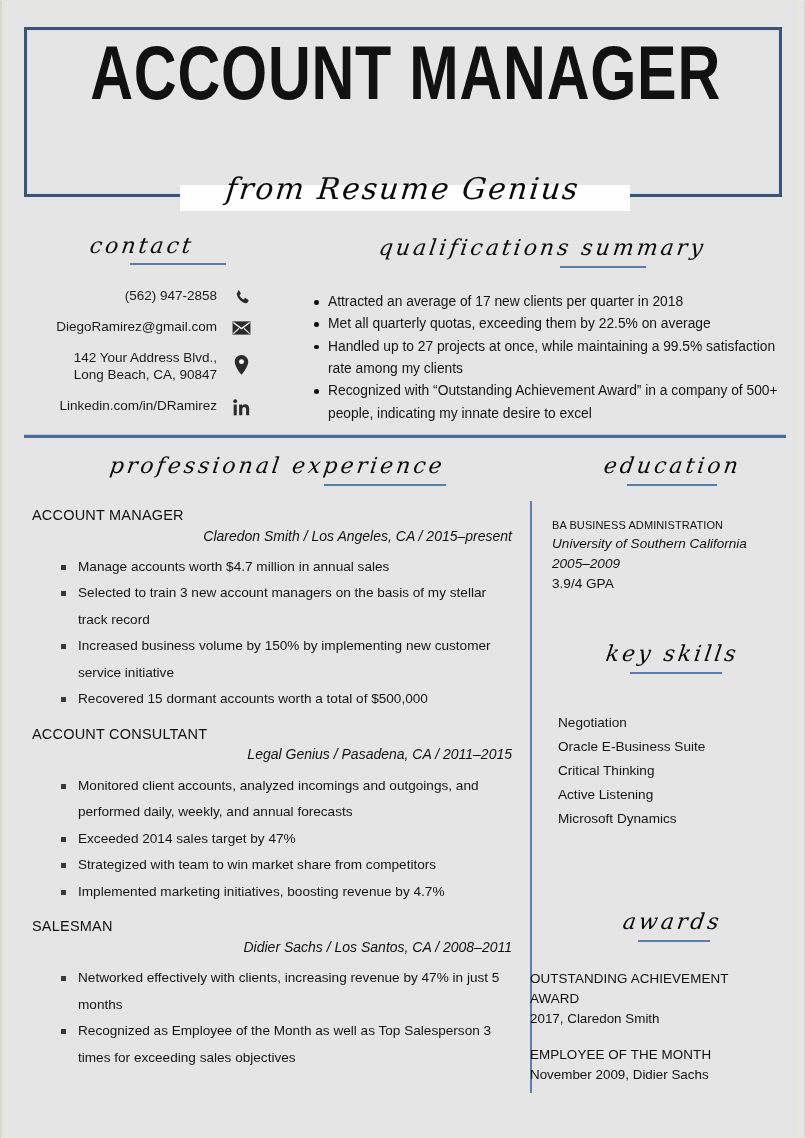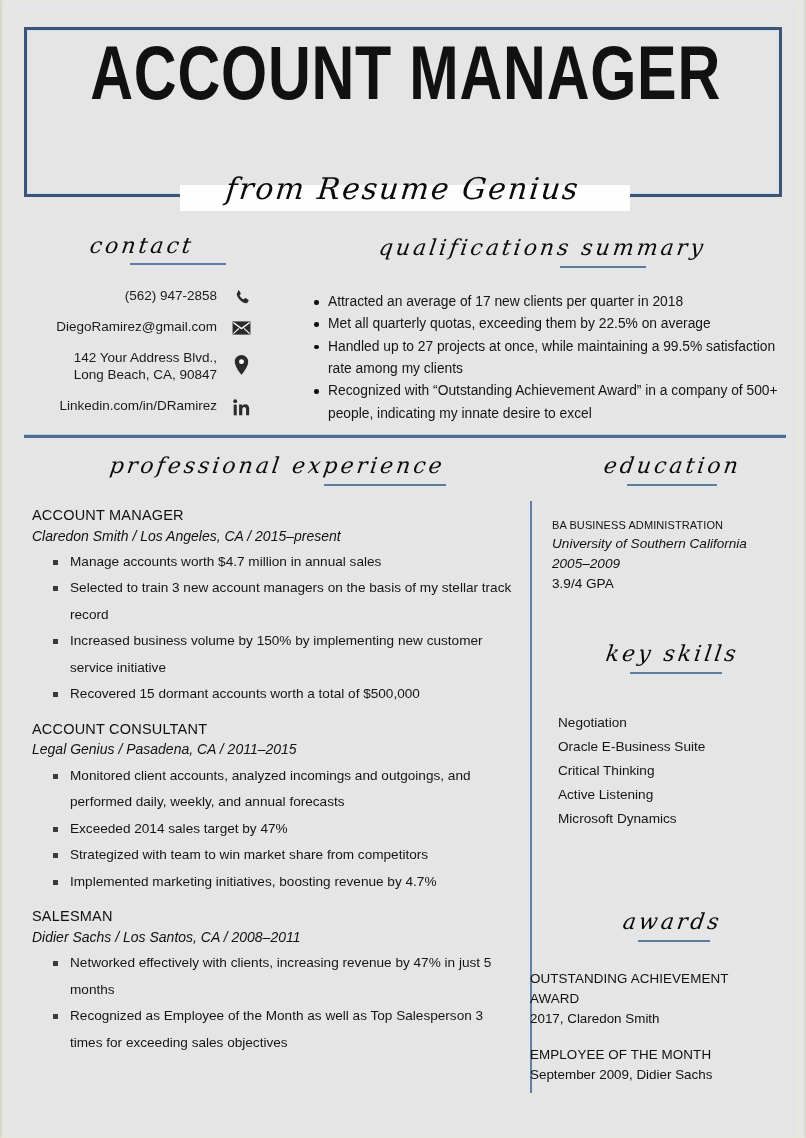--- a/index.html
+++ b/index.html
@@ -196,23 +196,24 @@
     color: #111;
     letter-spacing: 0.2px;
     line-height: 1.35;
   }
   .job-sub {
     font-size: 14px;
     font-style: italic;
     color: #111;
     line-height: 1.45;
     margin-bottom: 3px;
+    text-align: right;
   }
   ul.job-bullets {
-    margin: 0;
+    margin: 8px;
     padding: 0 0 0 38px;
     list-style: none;
   }
   ul.job-bullets li {
     position: relative;
     font-size: 13.6px;
     line-height: 1.95;
     color: #151515;
   }
   ul.job-bullets li::before {
@@ -414,17 +415,17 @@
     <span class="head-underline" style="left:66px; top:31px; width:72px;"></span>
   </div>
 
   <div class="right-col" style="top:968px; left:528px;">
     <div class="award-item">
       <div class="award-name">OUTSTANDING ACHIEVEMENT AWARD</div>
       <div class="award-sub">2017, Claredon Smith</div>
     </div>
     <div class="award-item">
       <div class="award-name">EMPLOYEE OF THE MONTH</div>
-      <div class="award-sub">September 2009, Didier Sachs</div>
+      <div class="award-sub">November 2009, Didier Sachs</div>
     </div>
   </div>
 
 </div>
 
 </body></html>

